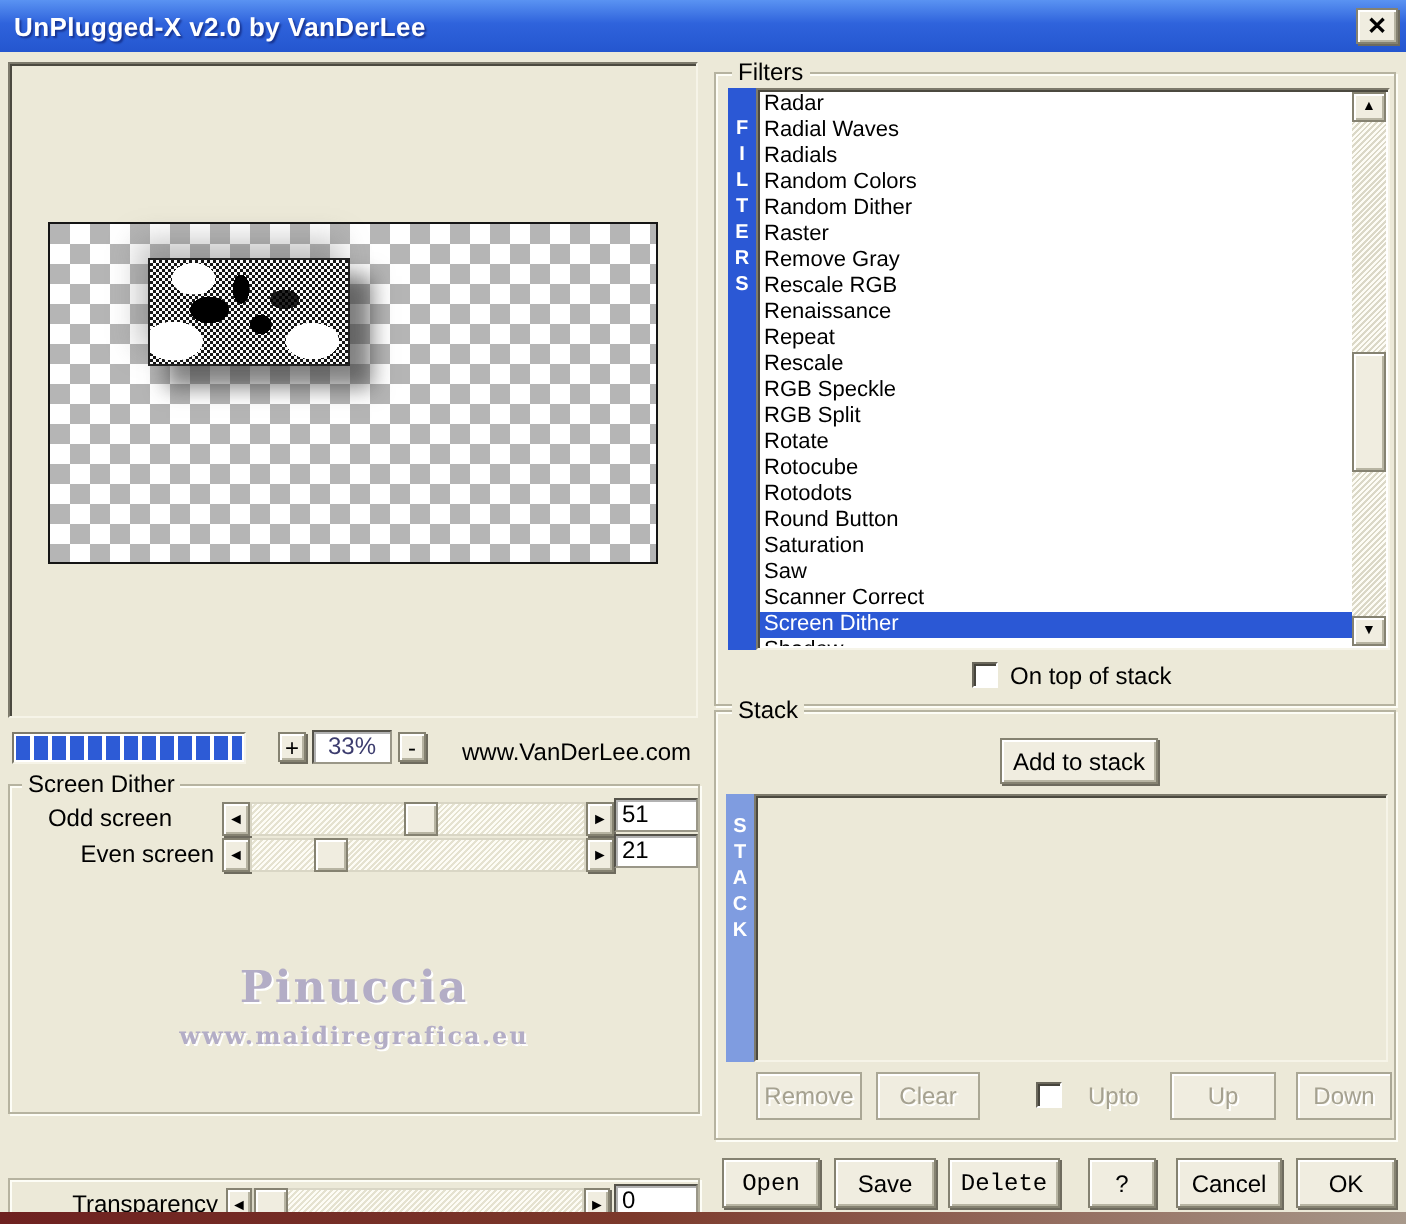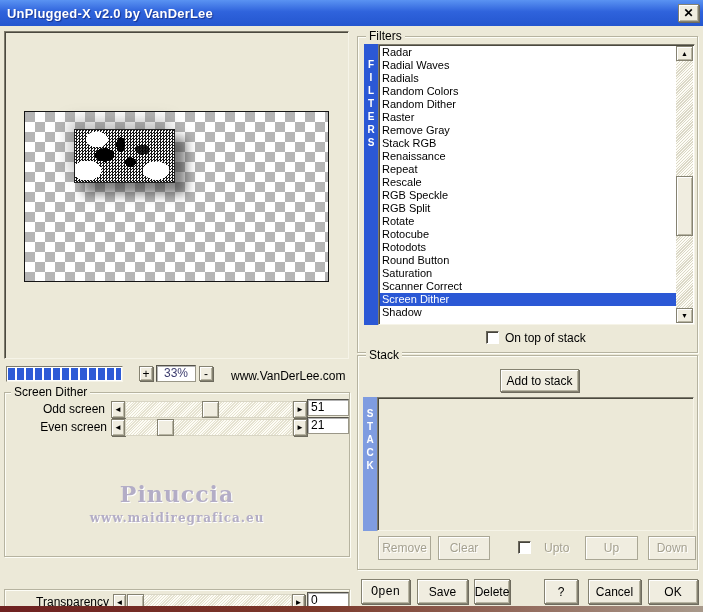--- a/index.html
+++ b/index.html
@@ -159,21 +159,21 @@
       <div class="segs"></div>
     </div>
   <div class="btn" style="left:139px;top:366px;width:14px;height:15px;">+</div>
   <div class="edit" style="left:156px;top:365px;width:40px;height:17px;text-align:center;color:#3c3c6e;">33%</div>
   <div class="btn" style="left:199px;top:366px;width:14px;height:15px;">-</div>
   <div class="site">www.VanDerLee.com</div>
 
   <div class="group" style="left:4px;top:392px;width:346px;height:165px;">
     <span class="glabel" style="left:6px;">Screen Dither</span>
 
-    <div class="slabel" style="left:0;top:8px;width:100px;">Odd screen</div>
+    <div class="slabel" style="left:0;top:8px;width:100px;text-align:center;">Odd screen</div>
     <div class="btn" style="left:106px;top:8px;width:14px;height:17px;">
         <span class="arrow">◄</span>
       </div>
     <div class="track" style="left:120px;top:8px;width:168px;">
       <div class="thumb" style="left:calc((100% - 17px) * 0.51);"></div>
     </div>
     <div class="btn" style="left:288px;top:8px;width:14px;height:17px;">
         <span class="arrow">►</span>
       </div>
     <div class="edit" style="left:302px;top:6px;width:42px;height:17px;">51</div>
@@ -221,31 +221,32 @@
     <div class="vstrip" style="left:6px;top:7px;width:14px;height:281px;background:#2b58d5;">F<br>I<br>L<br>T<br>E<br>R<br>S</div>
     <div class="listbox sunken" style="left:20px;top:7px;width:317px;height:281px;">
       <div class="items">
         <div class="fitem">Radar</div>
         <div class="fitem">Radial Waves</div>
         <div class="fitem">Radials</div>
         <div class="fitem">Random Colors</div>
         <div class="fitem">Random Dither</div>
         <div class="fitem">Raster</div>
         <div class="fitem">Remove Gray</div>
-        <div class="fitem">Stack RGB</div>
+        <div class="fitem">Rescale RGB</div>
         <div class="fitem">Renaissance</div>
         <div class="fitem">Repeat</div>
         <div class="fitem">Rescale</div>
         <div class="fitem">RGB Speckle</div>
         <div class="fitem">RGB Split</div>
         <div class="fitem">Rotate</div>
         <div class="fitem">Rotocube</div>
         <div class="fitem">Rotodots</div>
         <div class="fitem">Round Button</div>
         <div class="fitem">Saturation</div>
+        <div class="fitem">Saw</div>
         <div class="fitem">Scanner Correct</div>
         <div class="fitem selected">Screen Dither</div>
         <div class="fitem">Shadow</div>
       </div>
       <div class="vscroll">
         <div class="sbtn">
             <span>▲</span>
           </div>
         <div class="vthumb"></div>
         <div class="sbtn bottom">
@@ -265,19 +266,19 @@
     <div class="btn disabled" style="left:20px;top:180px;width:53px;height:24px;">Remove</div>
     <div class="btn disabled" style="left:80px;top:180px;width:52px;height:24px;">Clear</div>
     <div class="check" style="left:160px;top:185px;"></div>
     <div class="clabel disabled" style="left:186px;top:185px;">Upto</div>
     <div class="btn disabled" style="left:227px;top:180px;width:53px;height:24px;">Up</div>
     <div class="btn disabled" style="left:290px;top:180px;width:48px;height:24px;">Down</div>
   </div>
 
   <div class="btn" style="left:361px;top:579px;width:49px;height:25px;font-family:Liberation Mono, monospace;">Open</div>
   <div class="btn" style="left:417px;top:579px;width:51px;height:25px;">Save</div>
-  <div class="btn" style="left:474px;top:579px;width:36px;height:25px;">Delete</div>
+  <div class="btn" style="left:474px;top:579px;width:56px;height:25px;font-family:Liberation Mono, monospace;">Delete</div>
   <div class="btn" style="left:544px;top:579px;width:34px;height:25px;">?</div>
   <div class="btn" style="left:588px;top:579px;width:53px;height:25px;">Cancel</div>
   <div class="btn" style="left:648px;top:579px;width:50px;height:25px;">OK</div>
 
   <div class="bottomstrip"></div>
 </div>
 
 </body></html>

